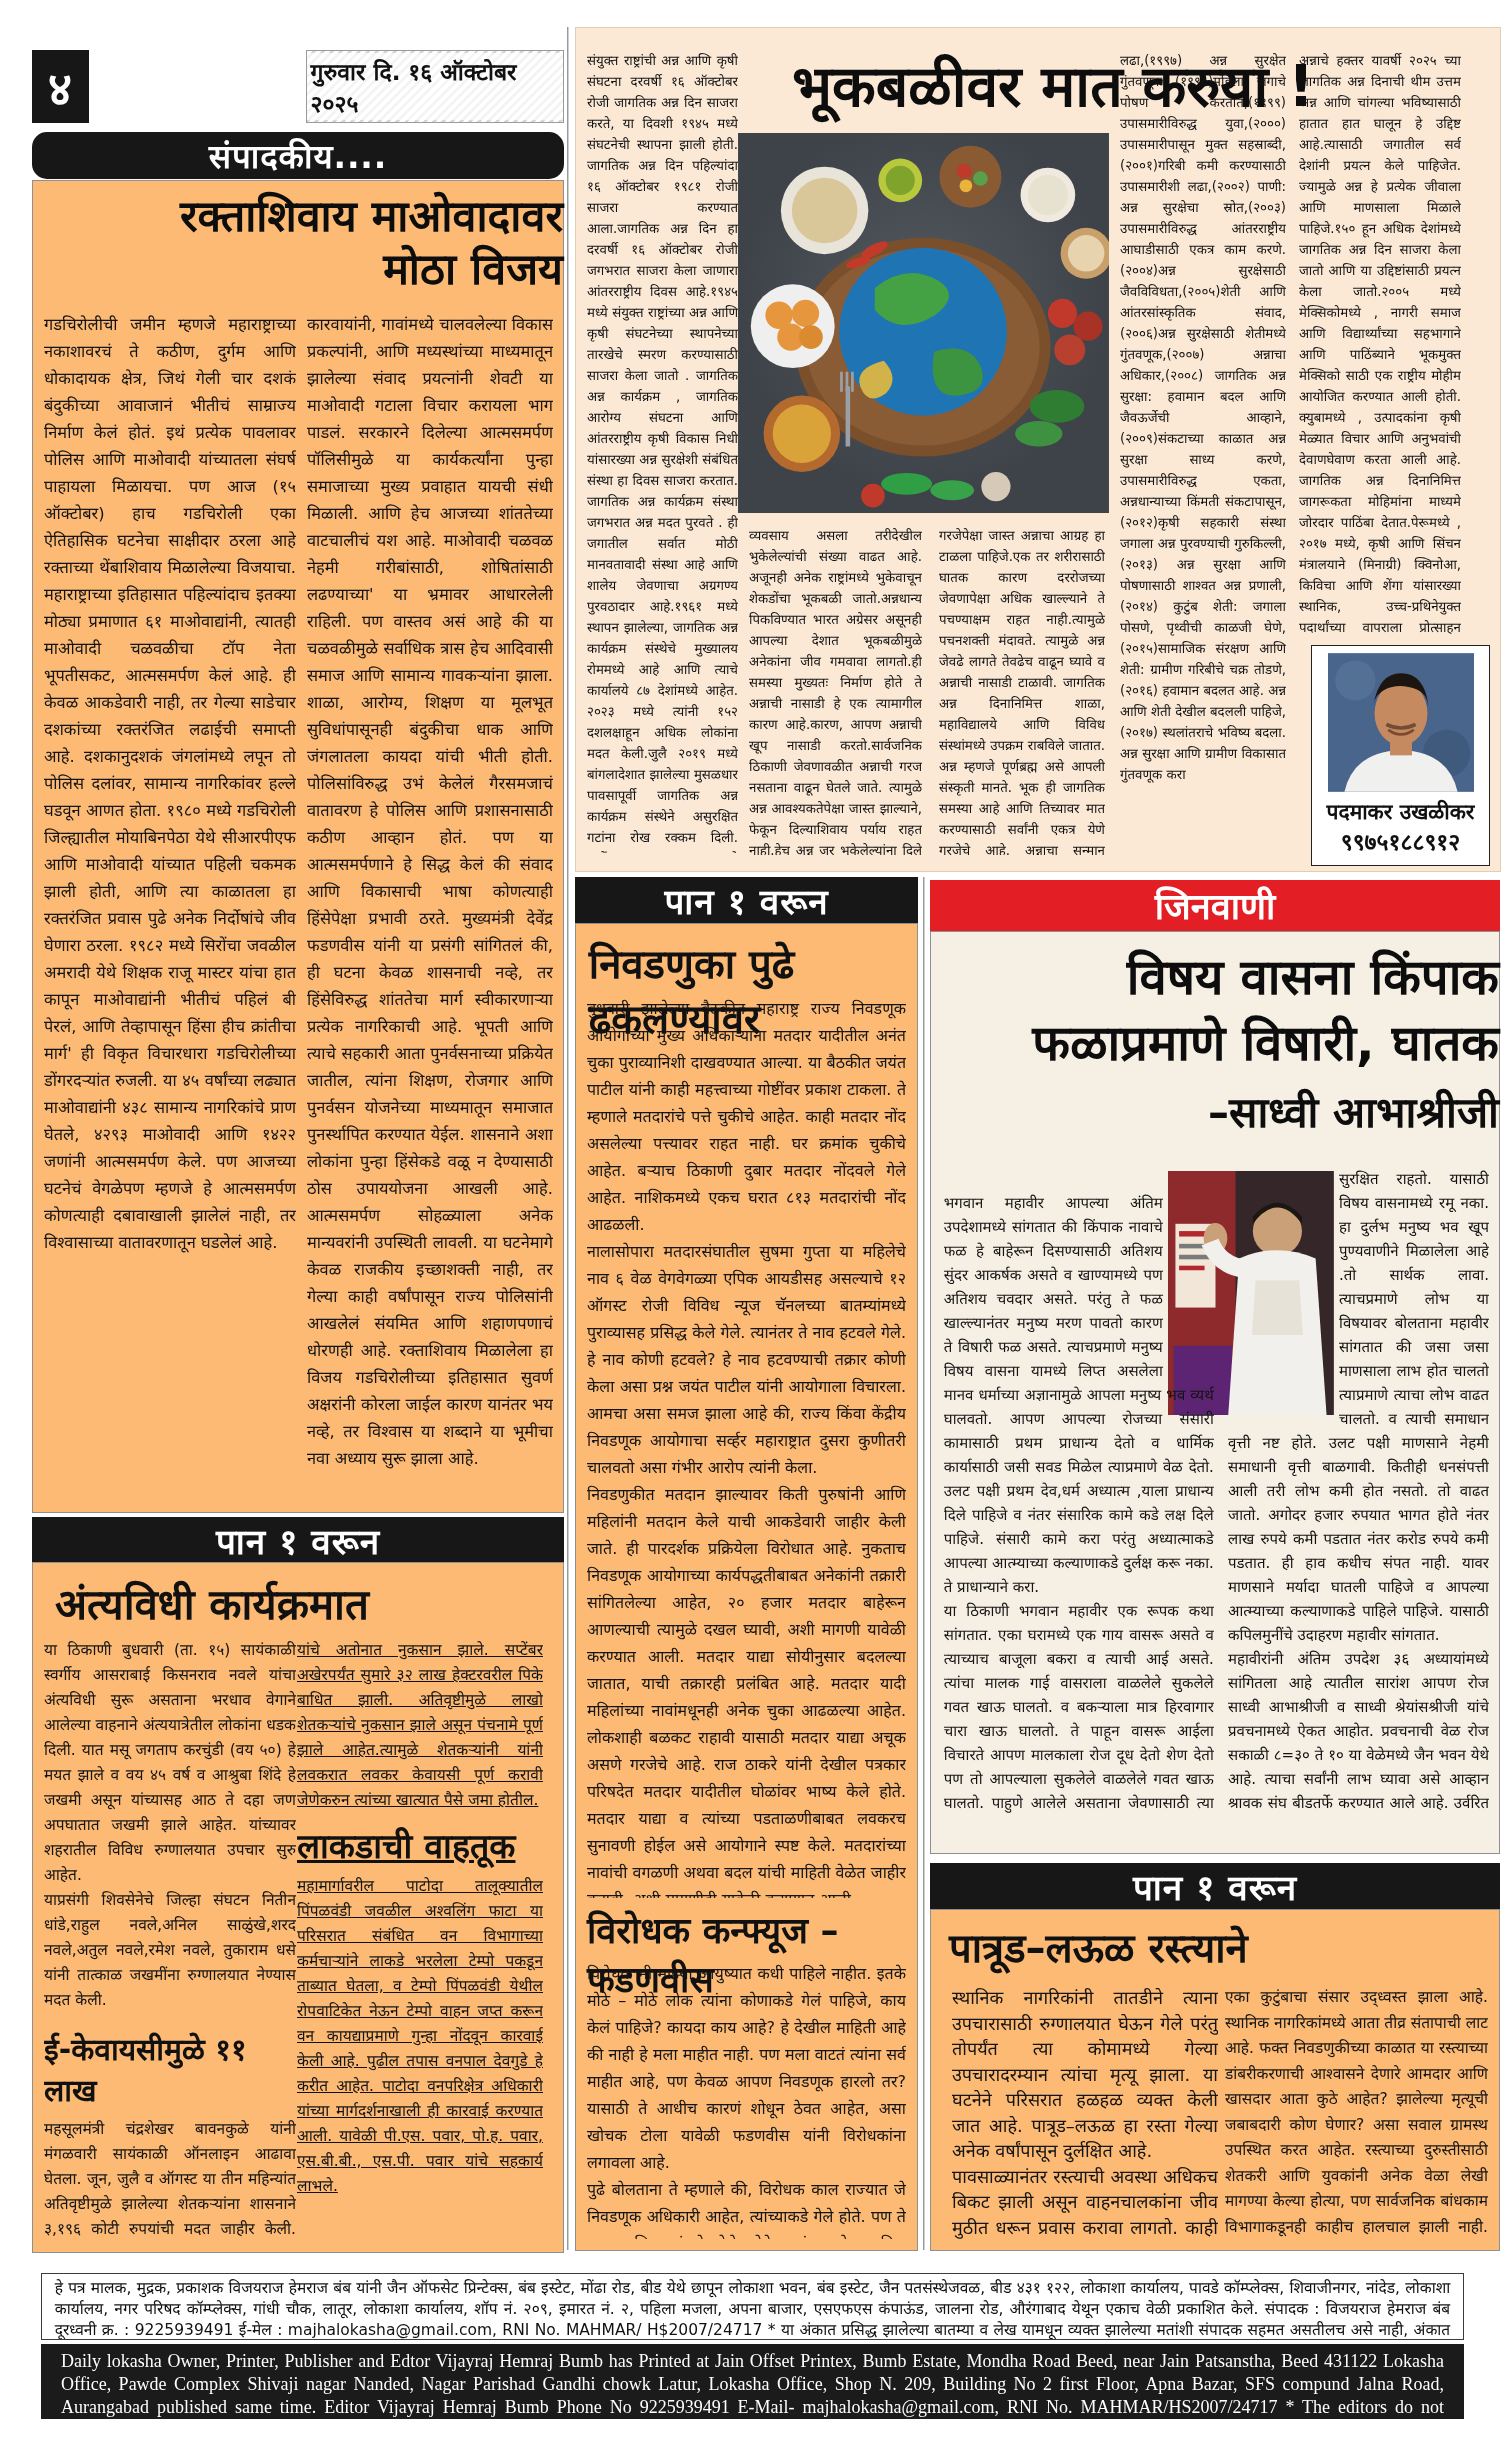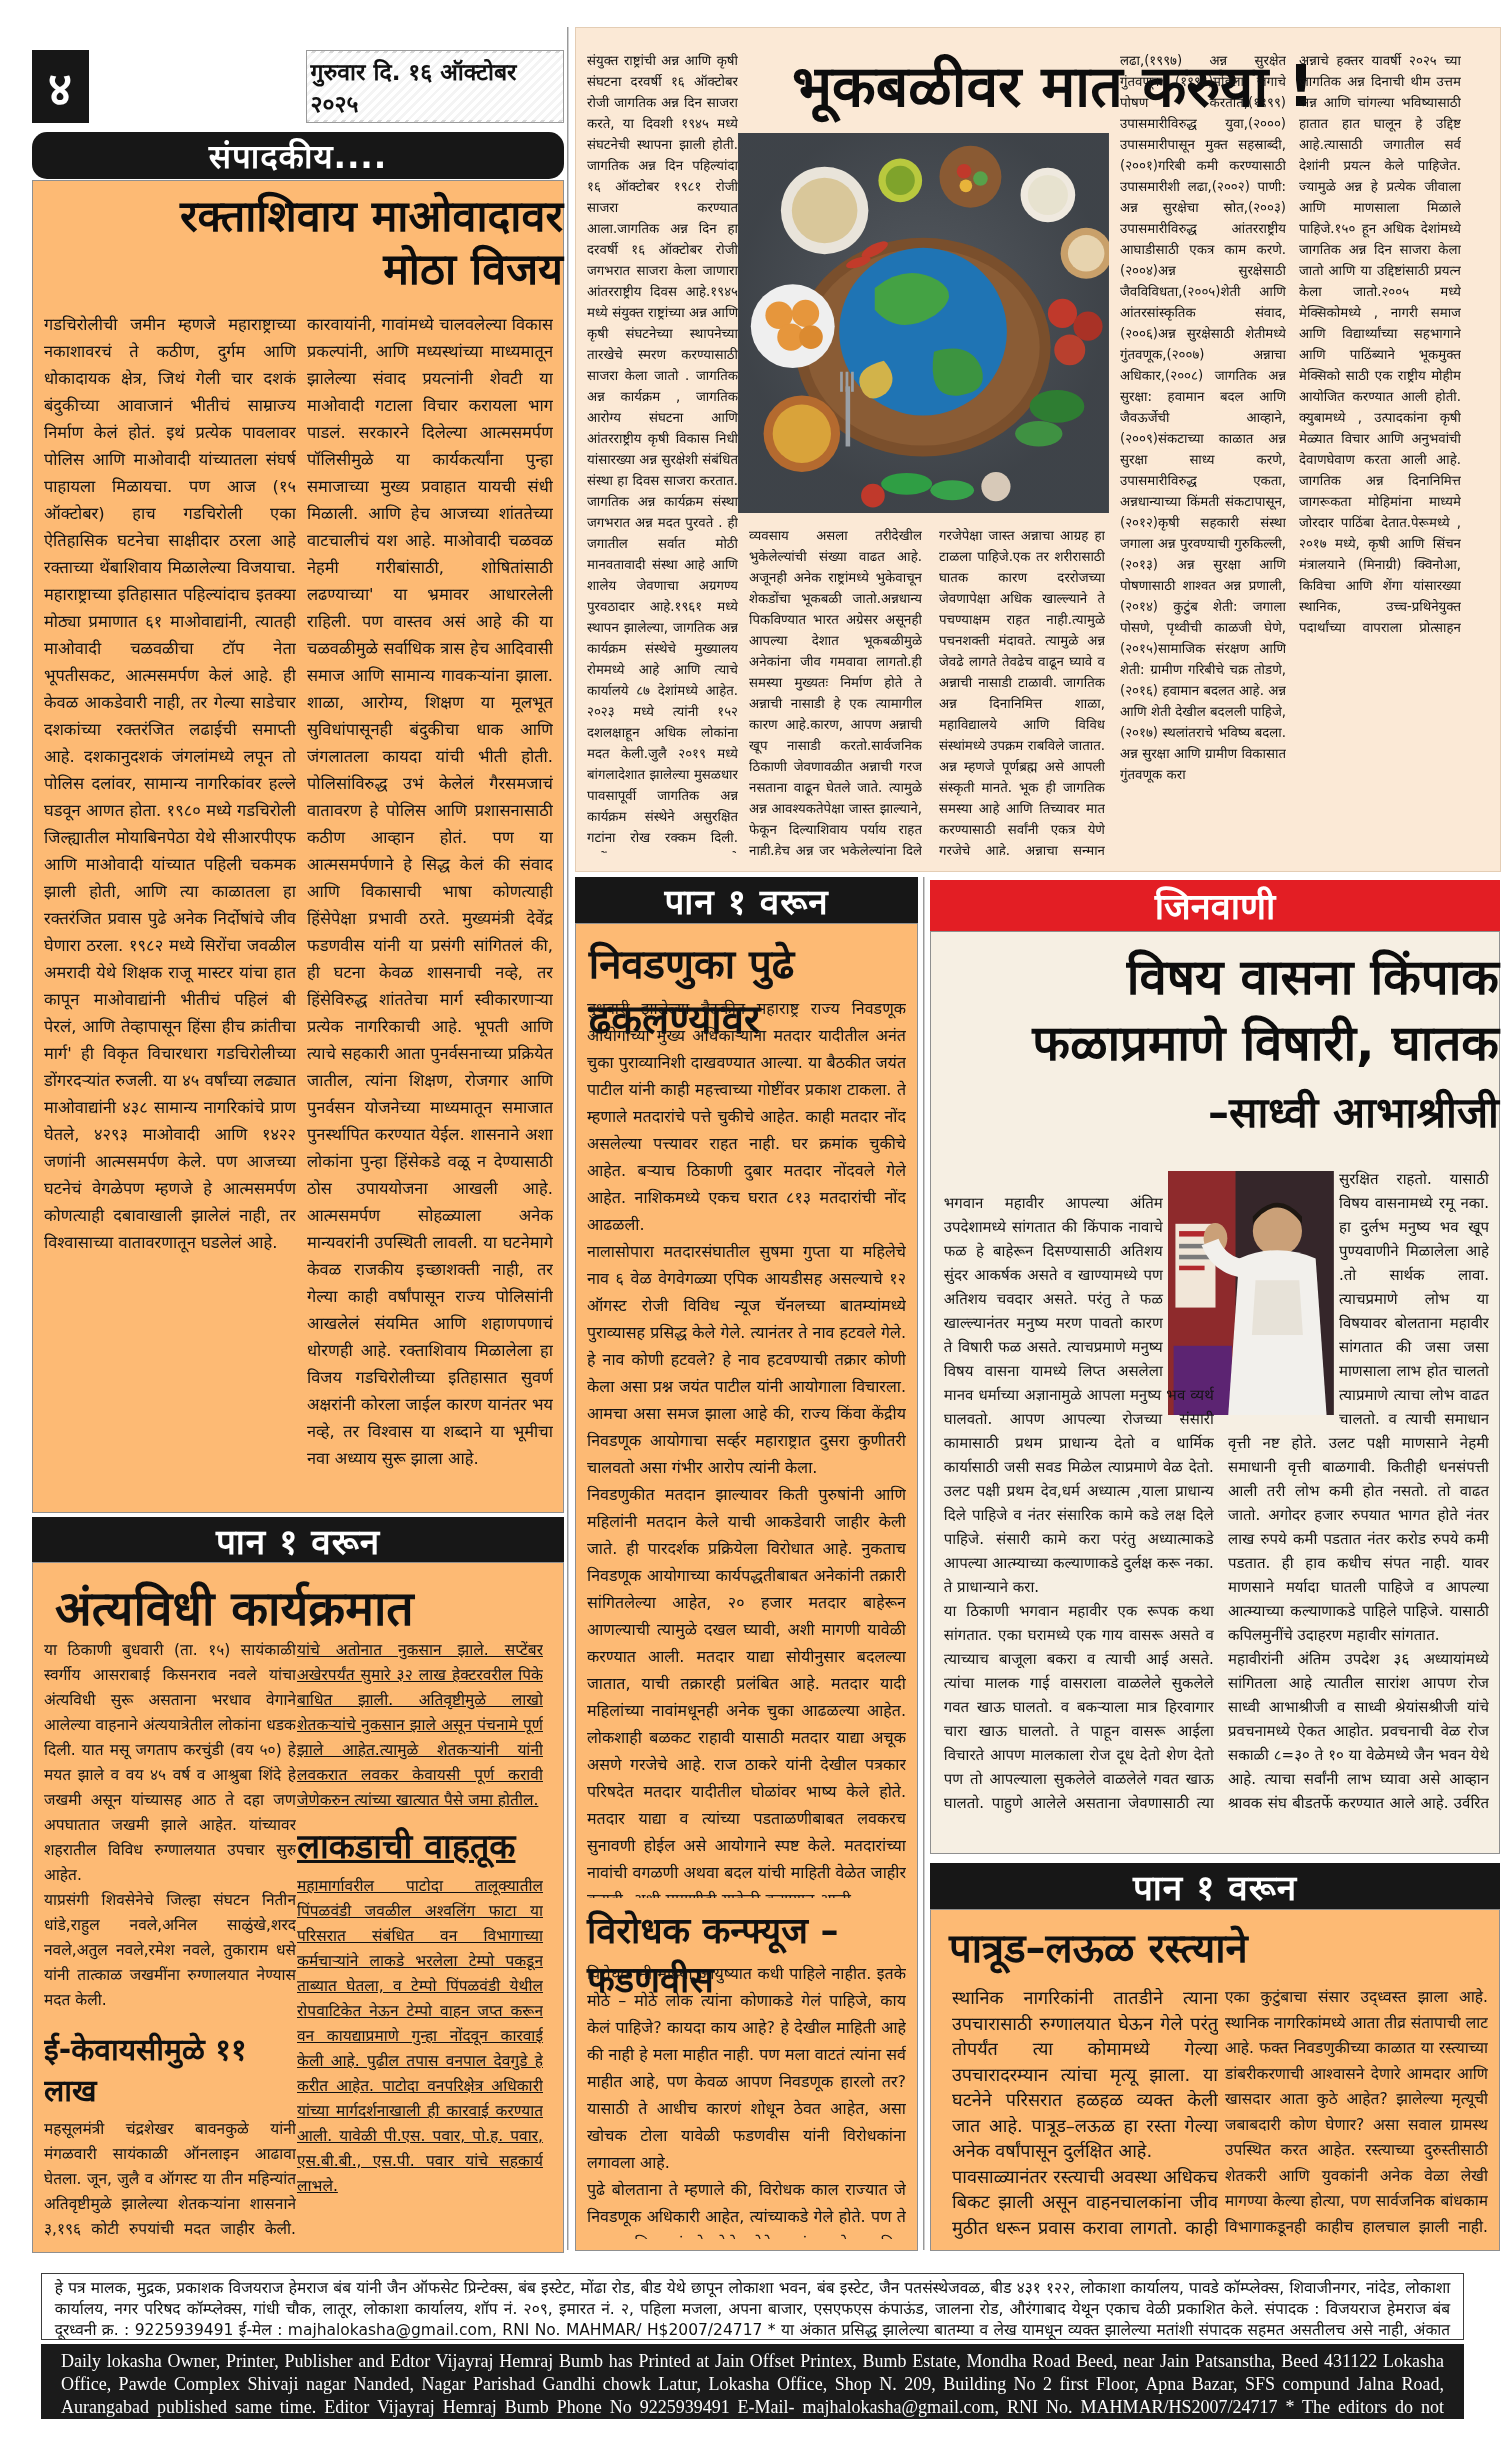--- a/index.html
+++ b/index.html
@@ -102,20 +102,35 @@
       </svg>
     </div>
 
     <div class="jtext" style="position:absolute;left:11px;top:22px;width:151px;height:803px;font-size:13.3px;line-height:21px;">संयुक्त राष्ट्रांची अन्न आणि कृषी संघटना दरवर्षी १६ ऑक्टोबर रोजी जागतिक अन्न दिन साजरा करते, या दिवशी १९४५ मध्ये संघटनेची स्थापना झाली होती. जागतिक अन्न दिन पहिल्यांदा १६ ऑक्टोबर १९८१ रोजी साजरा करण्यात आला.जागतिक अन्न दिन हा दरवर्षी १६ ऑक्टोबर रोजी जगभरात साजरा केला जाणारा आंतरराष्ट्रीय दिवस आहे.१९४५ मध्ये संयुक्त राष्ट्रांच्या अन्न आणि कृषी संघटनेच्या स्थापनेच्या तारखेचे स्मरण करण्यासाठी साजरा केला जातो . जागतिक अन्न कार्यक्रम , जागतिक आरोग्य संघटना आणि आंतरराष्ट्रीय कृषी विकास निधी यांसारख्या अन्न सुरक्षेशी संबंधित संस्था हा दिवस साजरा करतात. जागतिक अन्न कार्यक्रम संस्था जगभरात अन्न मदत पुरवते . ही जगातील सर्वात मोठी मानवतावादी संस्था आहे आणि शालेय जेवणाचा अग्रगण्य पुरवठादार आहे.१९६१ मध्ये स्थापन झालेल्या, जागतिक अन्न कार्यक्रम संस्थेचे मुख्यालय रोममध्ये आहे आणि त्याचे कार्यालये ८७ देशांमध्ये आहेत. २०२३ मध्ये त्यांनी १५२ दशलक्षाहून अधिक लोकांना मदत केली.जुलै २०१९ मध्ये बांगलादेशात झालेल्या मुसळधार पावसापूर्वी जागतिक अन्न कार्यक्रम संस्थेने असुरक्षित गटांना रोख रक्कम दिली. सप्टेंबर २०१९ मध्ये बहामासमध्ये डोरियन चक्रीवादळाला दिलेल्या प्रतिसादात बार्बाडोसमधील एका प्रादेशिक कार्यालयाने मदत केली.
 अनेक विकसनशील देशांच्या अर्थव्यवस्थांमध्ये शेतीला प्रेरक शक्ती म्हणून महत्त्व असूनही, या महत्त्वाच्या क्षेत्रात वारंवार गुंतवणुकीची कमतरता भासते. विशेषतः, गेल्या २० वर्षांत</div>
     <div class="jtext" style="position:absolute;left:173px;top:497px;width:173px;height:330px;font-size:13.3px;line-height:21px;">व्यवसाय असला तरीदेखील भुकेलेल्यांची संख्या वाढत आहे. अजूनही अनेक राष्ट्रांमध्ये भुकेवाचून शेकडोंचा भूकबळी जातो.अन्नधान्य पिकविण्यात भारत अग्रेसर असूनही आपल्या देशात भूकबळीमुळे अनेकांना जीव गमवावा लागतो.ही समस्या मुख्यतः निर्माण होते ते अन्नाची नासाडी हे एक त्यामागील कारण आहे.कारण, आपण अन्नाची खूप नासाडी करतो.सार्वजनिक ठिकाणी जेवणावळीत अन्नाची गरज नसताना वाढून घेतले जाते. त्यामुळे अन्न आवश्यकतेपेक्षा जास्त झाल्याने, फेकून दिल्याशिवाय पर्याय राहत नाही.हेच अन्न जर भुकेलेल्यांना दिले तर ते जगतील.काही संस्था लग्न,कार्यक्रम वगैरे मध्ये राहिलेले अन्न गोरगरिबांना वाटप करतात.ही एक चांगली बाब आहे.मात्र</div>
     <div class="jtext" style="position:absolute;left:363px;top:497px;width:166px;height:330px;font-size:13.3px;line-height:21px;">गरजेपेक्षा जास्त अन्नाचा आग्रह हा टाळला पाहिजे.एक तर शरीरासाठी घातक कारण दररोजच्या जेवणापेक्षा अधिक खाल्ल्याने ते पचण्याक्षम राहत नाही.त्यामुळे पचनशक्ती मंदावते. त्यामुळे अन्न जेवढे लागते तेवढेच वाढून घ्यावे व अन्नाची नासाडी टाळावी. जागतिक अन्न दिनानिमित्त शाळा, महाविद्यालये आणि विविध संस्थांमध्ये उपक्रम राबविले जातात. अन्न म्हणजे पूर्णब्रह्म असे आपली संस्कृती मानते. भूक ही जागतिक समस्या आहे आणि तिच्यावर मात करण्यासाठी सर्वांनी एकत्र येणे गरजेचे आहे. अन्नाचा सन्मान करणे, गरजूंना अन्न देणे आणि नासाडी टाळणे हीच खरी या दिवसाची शिकवण आहे.</div>
     <div class="jtext" style="position:absolute;left:544px;top:22px;width:166px;height:806px;font-size:13.3px;line-height:21px;">लढा,(१९९७) अन्न सुरक्षेत गुंतवणूक (१९९८)महिला जगाचे पोषण करतात,(१९९९) उपासमारीविरुद्ध युवा,(२०००) उपासमारीपासून मुक्त सहस्राब्दी,(२००१)गरिबी कमी करण्यासाठी उपासमारीशी लढा,(२००२) पाणी: अन्न सुरक्षेचा स्रोत,(२००३) उपासमारीविरुद्ध आंतरराष्ट्रीय आघाडीसाठी एकत्र काम करणे.(२००४)अन्न सुरक्षेसाठी जैवविविधता,(२००५)शेती आणि आंतरसांस्कृतिक संवाद,(२००६)अन्न सुरक्षेसाठी शेतीमध्ये गुंतवणूक,(२००७) अन्नाचा अधिकार,(२००८) जागतिक अन्न सुरक्षा: हवामान बदल आणि जैवऊर्जेची आव्हाने,(२००९)संकटाच्या काळात अन्न सुरक्षा साध्य करणे, उपासमारीविरुद्ध एकता, अन्नधान्याच्या किंमती संकटापासून,(२०१२)कृषी सहकारी संस्था जगाला अन्न पुरवण्याची गुरुकिल्ली,(२०१३) अन्न सुरक्षा आणि पोषणासाठी शाश्वत अन्न प्रणाली,(२०१४) कुटुंब शेती: जगाला पोसणे, पृथ्वीची काळजी घेणे,(२०१५)सामाजिक संरक्षण आणि शेती: ग्रामीण गरिबीचे चक्र तोडणे,(२०१६) हवामान बदलत आहे. अन्न आणि शेती देखील बदलली पाहिजे,(२०१७) स्थलांतराचे भविष्य बदला. अन्न सुरक्षा आणि ग्रामीण विकासात गुंतवणूक करा</div>
     <div class="jtext" style="position:absolute;left:723px;top:22px;width:162px;height:589px;font-size:13.3px;line-height:21px;">अन्नाचे हक्तर यावर्षी २०२५ च्या जागतिक अन्न दिनाची थीम उत्तम अन्न आणि चांगल्या भविष्यासाठी हातात हात घालून हे उद्दिष्ट आहे.त्यासाठी जगातील सर्व देशांनी प्रयत्न केले पाहिजेत. ज्यामुळे अन्न हे प्रत्येक जीवाला आणि माणसाला मिळाले पाहिजे.१५० हून अधिक देशांमध्ये जागतिक अन्न दिन साजरा केला जातो आणि या उद्दिष्टांसाठी प्रयत्न केला जातो.२००५ मध्ये मेक्सिकोमध्ये , नागरी समाज आणि विद्यार्थ्यांच्या सहभागाने आणि पाठिंब्याने भूकमुक्त मेक्सिको साठी एक राष्ट्रीय मोहीम आयोजित करण्यात आली होती. क्युबामध्ये , उत्पादकांना कृषी मेळ्यात विचार आणि अनुभवांची देवाणघेवाण करता आली आहे. जागतिक अन्न दिनानिमित्त जागरूकता मोहिमांना माध्यमे जोरदार पाठिंबा देतात.पेरूमध्ये , २०१७ मध्ये, कृषी आणि सिंचन मंत्रालयाने (मिनाग्री) क्विनोआ, किविचा आणि शेंगा यांसारख्या स्थानिक, उच्च-प्रथिनेयुक्त पदार्थांच्या वापराला प्रोत्साहन देण्यासाठी एक मोहीम सुरू केली . व्हेनेझुएलामध्ये , कार्यक्रमांचे राष्ट्रीय कव्हरेज झाले आहे. तसेच, आपल्याकडे कडधान्य पिके घेण्यासाठी शेतकऱ्यांनी पुढाकार घेतला पाहिजे.केवळ व्यवसायिक पिकं ही मानवाला जगवणारी नाहीत याच भान हवं.कारण, शेतकऱ्यांचा कल हा उत्पादन घेण्याकडे जास्त आहे. शेती ही मानवाला जगवते, हल्ली हेच विसरून जातो की काय?याची चिंता वाटते.</div>
 
+    <div class="abs photo-frame" style="left:735px;top:617px;width:179px;height:221px;">
+      <svg width="146" height="139" viewBox="0 0 160 152" style="margin-top:7.3px;">
+        <rect width="160" height="152" fill="#49658c"></rect>
+        <circle cx="30" cy="30" r="22" fill="#587698" opacity="0.7"></circle>
+          <circle cx="130" cy="110" r="26" fill="#3d5578" opacity="0.7"></circle>
+        <path d="M18 152 q10 -44 62 -46 q52 2 62 46 z" fill="#f0f0ee"></path>
+        <rect x="68" y="92" width="24" height="20" fill="#c58a5f"></rect>
+        <ellipse cx="80" cy="66" rx="29" ry="35" fill="#c58a5f"></ellipse>
+        <path d="M50 56 q6 -34 30 -34 q26 0 30 36 q-2 -14 -12 -18 q-20 -8 -36 0 q-10 5 -12 16 z" fill="#1c1510"></path>
+        <path d="M66 84 q14 10 28 0" stroke="#7a4b2e" stroke-width="3" fill="none"></path>
+        <path d="M64 78 q16 8 32 0" stroke="#3a241a" stroke-width="4" fill="none" opacity="0.6"></path>
+      </svg>
+      <div class="caption-name" style="font-size:21px;margin-top:1.8px;">पदमाकर उखळीकर</div>
+      <div class="caption-name" style="font-size:23px;">९९७५१८८९१२</div>
+    </div>
   </div>
 
   <div class="abs banner" style="left:575px;top:877px;width:343px;height:46px;font-size:35px;">
       <span>पान १ वरून</span>
     </div>
 
   <div class="abs box" style="left:575px;top:923px;width:343px;height:1328px;">
     <div style="position:absolute;left:12.8px;top:11px;width:317px;font-size:40px;font-weight:bold;">निवडणुका पुढे ढकलण्यावर</div>
     <div class="jtext" style="position:absolute;left:11px;top:71px;width:319px;height:903px;font-size:16px;line-height:27px;">बुधवारी झालेल्या बैठकीत महाराष्ट्र राज्य निवडणूक आयोगाच्या मुख्य अधिकाऱ्यांना मतदार यादीतील अनंत चुका पुराव्यानिशी दाखवण्यात आल्या. या बैठकीत जयंत पाटील यांनी काही महत्त्वाच्या गोष्टींवर प्रकाश टाकला. ते म्हणाले मतदारांचे पत्ते चुकीचे आहेत. काही मतदार नोंद असलेल्या पत्त्यावर राहत नाही. घर क्रमांक चुकीचे आहेत. बऱ्याच ठिकाणी दुबार मतदार नोंदवले गेले आहेत. नाशिकमध्ये एकच घरात ८१३ मतदारांची नोंद आढळली.
 नालासोपारा मतदारसंघातील सुषमा गुप्ता या महिलेचे नाव ६ वेळ वेगवेगळ्या एपिक आयडीसह असल्याचे १२ ऑगस्ट रोजी विविध न्यूज चॅनलच्या बातम्यांमध्ये पुराव्यासह प्रसिद्ध केले गेले. त्यानंतर ते नाव हटवले गेले. हे नाव कोणी हटवले? हे नाव हटवण्याची तक्रार कोणी केला असा प्रश्न जयंत पाटील यांनी आयोगाला विचारला. आमचा असा समज झाला आहे की, राज्य किंवा केंद्रीय निवडणूक आयोगाचा सर्व्हर महाराष्ट्रात दुसरा कुणीतरी चालवतो असा गंभीर आरोप त्यांनी केला.
@@ -163,21 +178,21 @@
       
       
     </div>
   </div>
 
   <div class="abs banner" style="left:32px;top:1517px;width:532px;height:46px;font-size:35px;">
       <span>पान १ वरून</span>
     </div>
 
   <div class="abs box" style="left:32px;top:1562px;width:532px;height:691px;">
-    <div style="position:absolute;left:22px;top:11px;font-size:48px;font-weight:bold;">अंत्यविधी कार्यक्रमात</div>
+    <div style="position:absolute;left:22px;top:11px;font-size:42px;font-weight:bold;">अंत्यविधी कार्यक्रमात</div>
     <div style="position:absolute;left:11px;top:75px;width:252px;height:602px;overflow:hidden;">
       <div class="jtext" style="font-size:15.5px;line-height:25px;">या ठिकाणी बुधवारी (ता. १५) सायंकाळी स्वर्गीय आसराबाई किसनराव नवले यांचा अंत्यविधी सुरू असताना भरधाव वेगाने आलेल्या वाहनाने अंत्ययात्रेतील लोकांना धडक दिली. यात मसू जगताप करचुंडी (वय ५०) हे मयत झाले व वय ४५ वर्ष व आश्रुबा शिंदे हे जखमी असून यांच्यासह आठ ते दहा जण अपघातात जखमी झाले आहेत. यांच्यावर शहरातील विविध रुग्णालयात उपचार सुरु आहेत.
 याप्रसंगी शिवसेनेचे जिल्हा संघटन नितीन धांडे,राहुल नवले,अनिल साळुंखे,शरद नवले,अतुल नवले,रमेश नवले, तुकाराम धसे यांनी तात्काळ जखमींना रुग्णालयात नेण्यास मदत केली.</div>
       <div style="font-size:30px;font-weight:bold;margin:14.6px 0 7.3px 0;">ई-केवायसीमुळे ११ लाख</div>
       <div class="jtext" style="font-size:15.5px;line-height:25px;">महसूलमंत्री चंद्रशेखर बावनकुळे यांनी मंगळवारी सायंकाळी ऑनलाइन आढावा घेतला. जून, जुलै व ऑगस्ट या तीन महिन्यांत अतिवृष्टीमुळे झालेल्या शेतकऱ्यांना शासनाने ३,१९६ कोटी रुपयांची मदत जाहीर केली. यातील मोठा हिस्सा शेतकऱ्यांच्या खात्यावर जमा झाला आहे. मात्र,अद्यापही ११ लाख शेतकऱ्यांची ई-केवायसी प्रलंबित असल्याने मदत खात्यात जमा झालेली नाही.</div>
     </div>
     <div style="position:absolute;left:264px;top:75px;width:246px;height:602px;overflow:hidden;text-decoration:underline;">
       <div class="jtext" style="font-size:15.5px;line-height:25px;">यांचे अतोनात नुकसान झाले. सप्टेंबर अखेरपर्यंत सुमारे ३२ लाख हेक्टरवरील पिके बाधित झाली. अतिवृष्टीमुळे लाखो शेतकऱ्यांचे नुकसान झाले असून पंचनामे पूर्ण झाले आहेत.त्यामुळे शेतकऱ्यांनी यांनी लवकरात लवकर केवायसी पूर्ण करावी जेणेकरुन त्यांच्या खात्यात पैसे जमा होतील.</div>
       <div style="font-size:34px;font-weight:bold;margin:9px 0 5.5px 0;">लाकडाची वाहतूक</div>
       <div class="jtext" style="font-size:15.5px;line-height:25px;">महामार्गावरील पाटोदा तालूक्यातील पिंपळवंडी जवळील अश्वलिंग फाटा या परिसरात संबंधित वन विभागाच्या कर्मचाऱ्यांने लाकडे भरलेला टेम्पो पकडून ताब्यात घेतला, व टेम्पो पिंपळवंडी येथील रोपवाटिकेत नेऊन टेम्पो वाहन जप्त करून वन कायद्याप्रमाणे गुन्हा नोंदवून कारवाई केली आहे. पुढील तपास वनपाल देवगुडे हे करीत आहेत. पाटोदा वनपरिक्षेत्र अधिकारी यांच्या मार्गदर्शनाखाली ही कारवाई करण्यात आली. यावेळी पी.एस. पवार, पो.ह. पवार, एस.बी.बी., एस.पी. पवार यांचे सहकार्य लाभले.</div>

